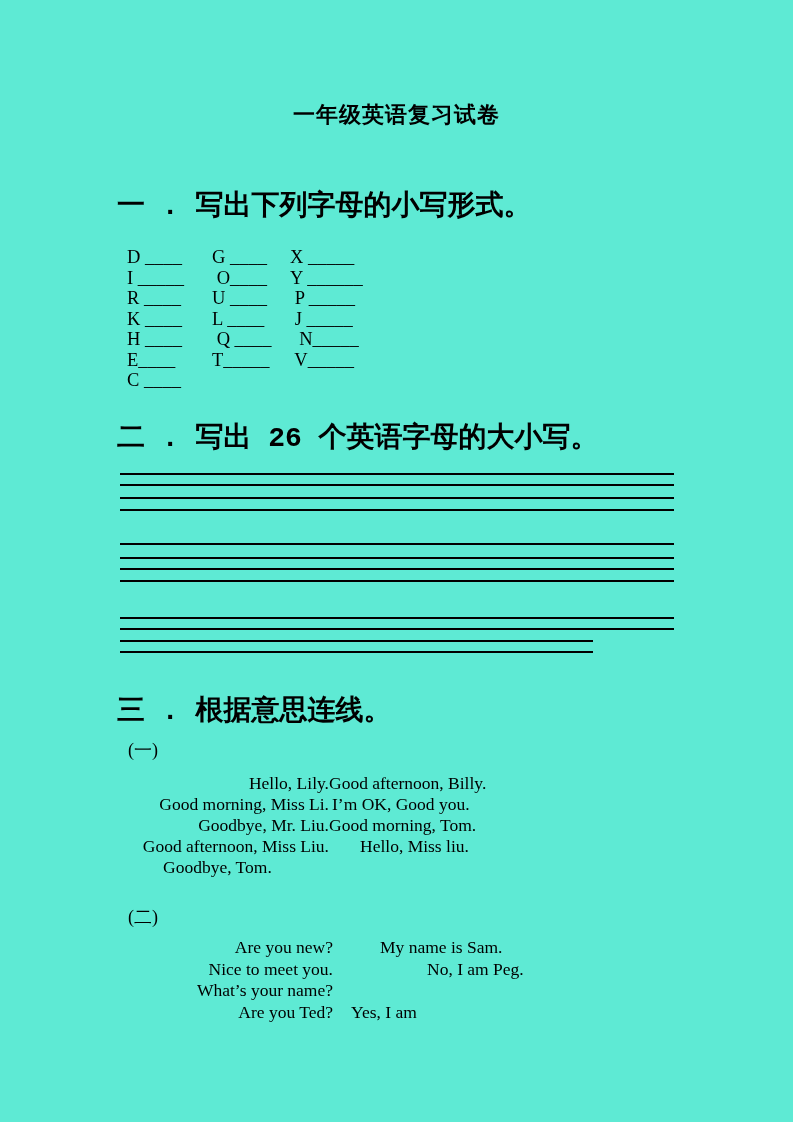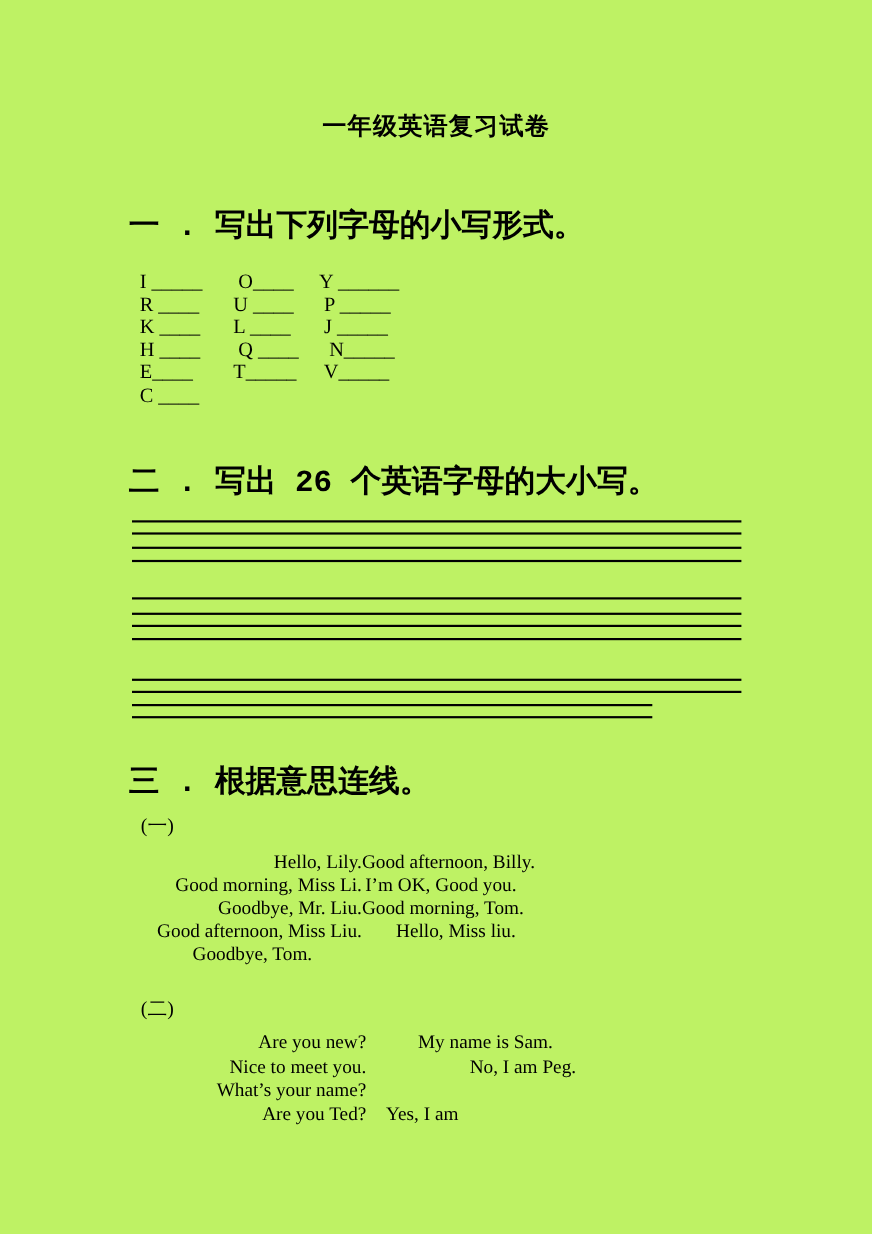--- a/index.html
+++ b/index.html
@@ -1,19 +1,19 @@
 <!DOCTYPE html>
 <html><head>
 <meta charset="utf-8">
 <style>
   html,body{margin:0;padding:0;background:#ffffff;}
   .page{
     position:relative;
     width:793px;height:1122px;
-    background:#bef264;color:#000;
+    background:#5eead4;color:#000;
     font-family:"Liberation Serif", serif;
     overflow:hidden;
   }
   .zh{font-family:"Liberation Sans", sans-serif;font-weight:bold;}
   #title{
     position:absolute;top:100px;left:0;width:100%;
     text-align:center;font-size:22px;margin:0;letter-spacing:1px;
   }
   .sec{position:absolute;left:117px;margin:0;font-size:28px;white-space:pre;font-family:Liberation Mono, monospace;}
   #sec1{top:186px}
@@ -53,20 +53,25 @@
 </head>
 <body>
 
 <div class="page">
 
   <h1 id="title" class="zh">一年级英语复习试卷</h1>
 
   <h2 id="sec1" class="sec zh">一 . 写出下列字母的小写形式。</h2>
 
   <div class="grid">
+    <div class="grow">
+      <span class="cell c0">D ____</span>
+      <span class="cell c1">G ____</span>
+      <span class="cell c2">X _____</span>
+    </div>
     <div class="grow">
       <span class="cell c0">I _____</span>
       <span class="cell c1"> O____</span>
       <span class="cell c2">Y ______</span>
     </div>
     <div class="grow">
       <span class="cell c0">R ____</span>
       <span class="cell c1">U ____</span>
       <span class="cell c2"> P _____</span>
     </div>
@@ -128,21 +133,21 @@
     </div>
     <div class="mrow">
       <span class="ml">Goodbye, Mr. Liu.</span>
       <span class="mr" style="margin-left:0px">Good morning, Tom.</span>
     </div>
     <div class="mrow">
       <span class="ml">Good afternoon, Miss Liu.</span>
       <span class="mr" style="margin-left:31px">Hello, Miss liu.</span>
     </div>
     <div class="mrow">
-      <span class="mr" style="margin-left:55px">Goodbye, Tom.</span>
+      <span class="mr" style="margin-left:43px">Goodbye, Tom.</span>
     </div>
   </div>
 
   <div id="lab2" class="plabel">(二)</div>
 
   <div id="part2" class="match">
     <div class="mrow">
       <span class="ml">Are you new?</span>
       <span class="mr" style="margin-left:47px">My name is Sam.</span>
     </div>

